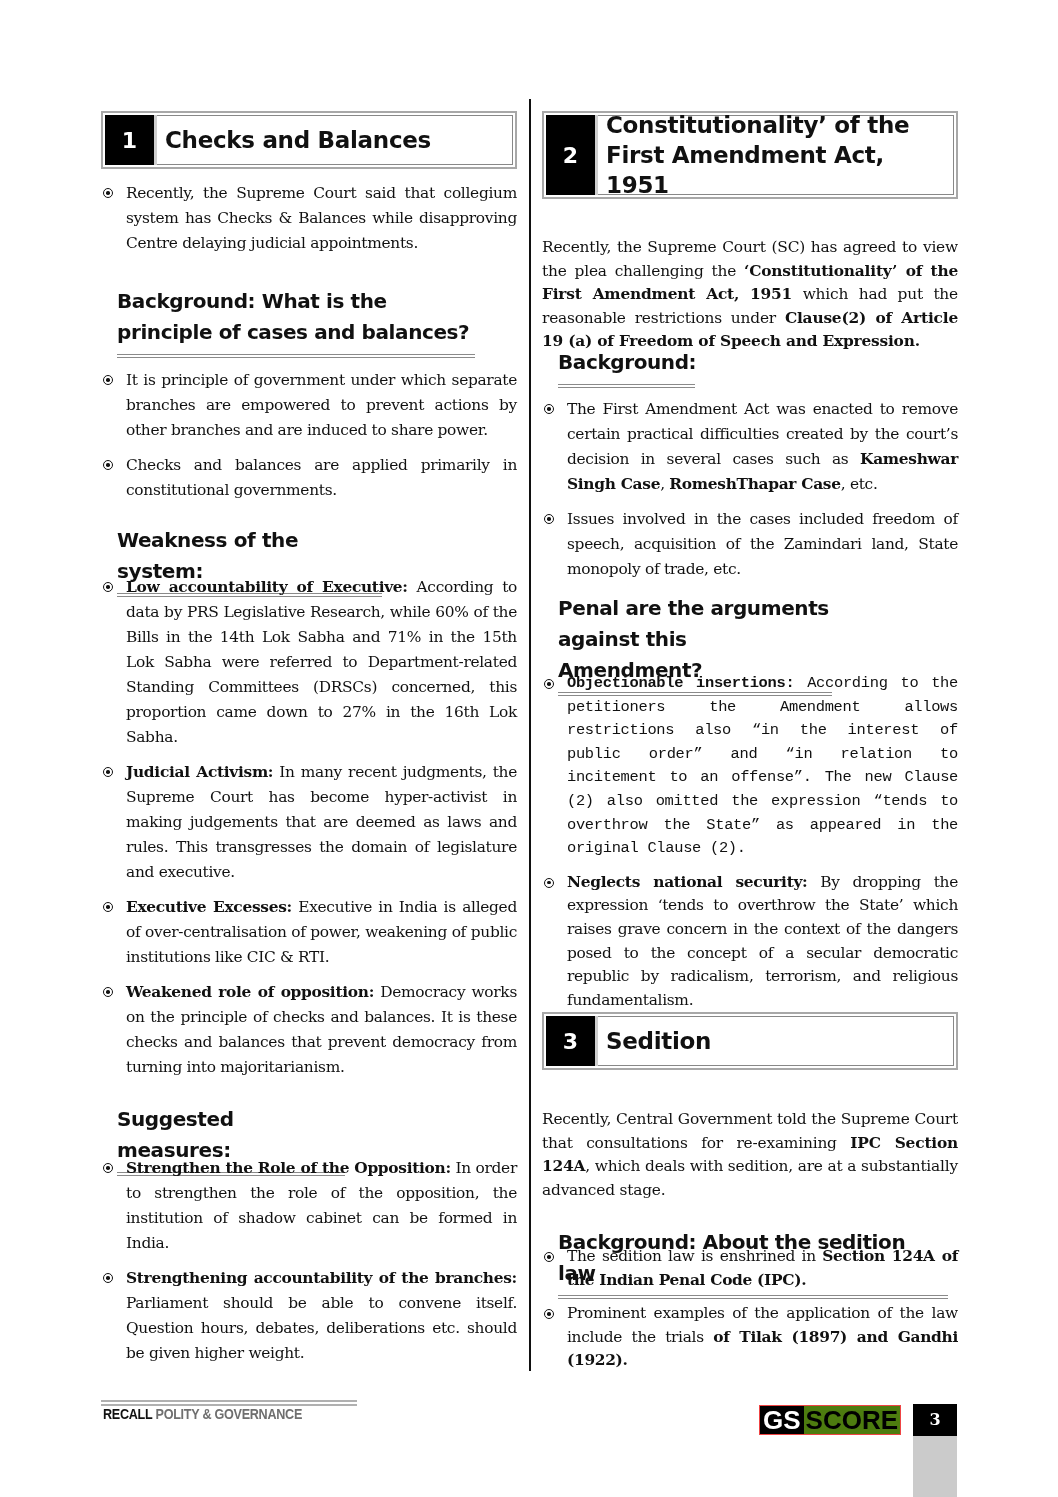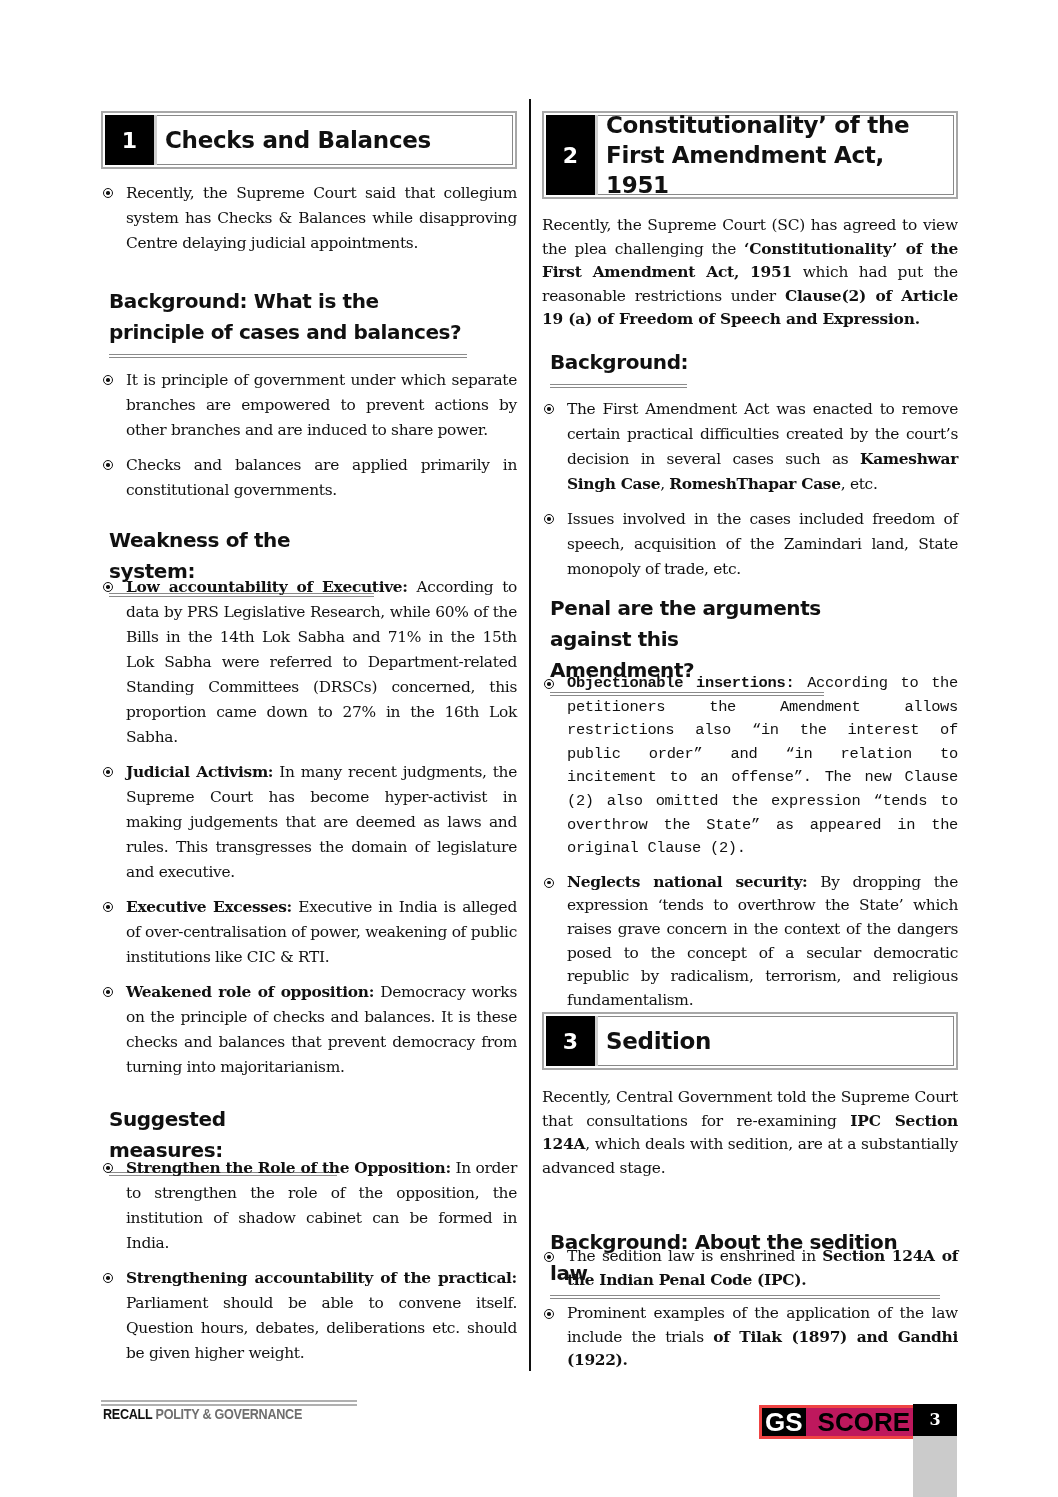--- a/index.html
+++ b/index.html
@@ -6,37 +6,37 @@
   body { width: 1058px; height: 1497px; position: relative; overflow: hidden; color: #111; }
   .col { position: absolute; top: 0; }
   .col-left { left: 101px; width: 416px; }
   .col-right { left: 542px; width: 416px; }
   .divider { position: absolute; left: 529px; top: 99px; width: 2px; height: 1272px; background: #111; }
 
   .sec-head { position: absolute; left: 0; width: 416px; border: 2px solid #a8a8a8; padding: 2px; box-sizing: border-box; display: flex; align-items: stretch; background: #fff; }
   .sec-head .num { width: 49px; background: #000; color: #fff; font-family: "DejaVu Sans", sans-serif; font-weight: bold; font-size: 22px; display: flex; align-items: center; justify-content: center; border-right: 3px solid #cfcfcf; }
   .sec-head .title { flex: 1; border: 1px solid #888; border-left: none; padding: 0 8px; font-family: "DejaVu Sans", sans-serif; font-weight: bold; font-size: 23px; line-height: 30px; display: flex; align-items: center; letter-spacing: -0.3px; }
 
-  .sub-head { position: absolute; left: 8px; font-family: "DejaVu Sans", sans-serif; font-weight: bold; font-size: 20px; line-height: 31px; letter-spacing: -0.4px; padding-bottom: 6px; border-bottom: 4px double #8a8a8a; }
+  .sub-head { position: absolute; left: 16px; font-family: "DejaVu Sans", sans-serif; font-weight: bold; font-size: 20px; line-height: 31px; letter-spacing: -0.4px; padding-bottom: 6px; border-bottom: 4px double #8a8a8a; }
 
-  .para { position: absolute; left: 0; width: 416px; font-family: "DejaVu Serif", serif; font-size: 15.4px; line-height: 23.6px; text-align: justify; letter-spacing: -0.2px; }
+  .para { position: absolute; left: 0; width: 416px; font-family: "DejaVu Serif", serif; font-size: 15.4px; line-height: 23.6px; text-align: justify; letter-spacing: -0.2px; margin-top: 22px; }
   .blist { position: absolute; left: 0; width: 416px; margin: 0; padding: 0; list-style: none; }
   .blist li { position: relative; padding-left: 25px; font-family: "DejaVu Serif", serif; font-size: 15.4px; line-height: 25px; text-align: justify; margin-bottom: 10px; letter-spacing: -0.3px; }
   .blist li .bullet { position: absolute; left: 2px; top: 7px; width: 10px; height: 10px; border: 1.5px solid #111; border-radius: 50%; box-sizing: border-box; }
   .blist li .bullet::after { content: ""; position: absolute; left: 2px; top: 2px; width: 3.5px; height: 3.5px; background: #111; border-radius: 50%; }
   b { font-weight: bold; }
 
   .footer-rule { position: absolute; left: 101px; top: 1400px; width: 256px; height: 2px; border-top: 2px solid #b0b0b0; border-bottom: 2px solid #b0b0b0; }
   .footer-text { position: absolute; left: 103px; top: 1406px; font-family: "Liberation Sans", sans-serif; font-weight: bold; font-size: 14px; letter-spacing: -0.3px; transform: scaleX(0.9); transform-origin: left; }
   .footer-text .a { color: #111; }
   .footer-text .b { color: #6f6f6f; }
 
-  .logo { position: absolute; left: 759px; top: 1405px; height: 28px; display: flex; border: 3px solid #ef4444; }
+  .logo { position: absolute; left: 759px; top: 1405px; height: 28px; display: flex; border: 1px solid #ef4444; }
   .logo .gs { background: #000; color: #fff; font-family: "Liberation Sans", sans-serif; font-weight: bold; font-size: 26px; line-height: 28px; padding: 0 3px; }
-  .logo .score { background: #be185d; color: #000; font-family: "Liberation Sans", sans-serif; font-weight: bold; font-size: 26px; line-height: 28px; padding: 0 12px; }
+  .logo .score { background: #4d7c0f; color: #000; font-family: "Liberation Sans", sans-serif; font-weight: bold; font-size: 26px; line-height: 28px; padding: 0 2px; }
   .page-tab { position: absolute; left: 913px; top: 1404px; width: 44px; height: 93px; background: #cbcbcb; }
   .page-tab .pnum { display: block; height: 32px; background: #000; color: #fff; font-family: "DejaVu Serif", serif; font-weight: bold; font-size: 16px; line-height: 32px; text-align: center; }
 </style>
 </head>
 <body>
 
 <div class="col col-left">
   <div class="sec-head" style="top:111px;height:58px;">
     <div class="num">1</div>
     <div class="title">Checks and Balances</div>
@@ -62,21 +62,21 @@
     <li><span class="bullet"></span><b>Low accountability of Executive:</b><span> According to data by PRS Legislative Research, while 60% of the Bills in the 14th Lok Sabha and 71% in the 15th Lok Sabha were referred to Department-related Standing Committees (DRSCs) concerned, this proportion came down to 27% in the 16th Lok Sabha.</span></li>
     <li><span class="bullet"></span><b>Judicial Activism:</b><span> In many recent judgments, the Supreme Court has become hyper-activist in making judgements that are deemed as laws and rules. This transgresses the domain of legislature and executive.</span></li>
     <li><span class="bullet"></span><b>Executive Excesses:</b><span> Executive in India is alleged of over-centralisation of power, weakening of public institutions like CIC &amp; RTI.</span></li>
     <li><span class="bullet"></span><b>Weakened role of opposition:</b><span> Democracy works on the principle of checks and balances. It is these checks and balances that prevent democracy from turning into majoritarianism.</span></li>
   </ul>
 
   <div class="sub-head" style="top:1104px;width:228px;">Suggested measures:</div>
 
   <ul class="blist" style="top:1156px;">
     <li><span class="bullet"></span><b>Strengthen the Role of the Opposition:</b><span> In order to strengthen the role of the opposition, the institution of shadow cabinet can be formed in India.</span></li>
-    <li><span class="bullet"></span><b>Strengthening accountability of the practical:</b><span> Parliament should be able to convene itself. Question hours, debates, deliberations etc. should be given higher weight.</span></li>
+    <li><span class="bullet"></span><b>Strengthening accountability of the branches:</b><span> Parliament should be able to convene itself. Question hours, debates, deliberations etc. should be given higher weight.</span></li>
   </ul>
 </div>
 
 <div class="divider"></div>
 
 <div class="col col-right">
   <div class="sec-head" style="top:111px;height:88px;">
     <div class="num">2</div>
     <div class="title" style="flex-direction:column;align-items:flex-start;justify-content:center;">
       <div>Constitutionality’ of the</div>

